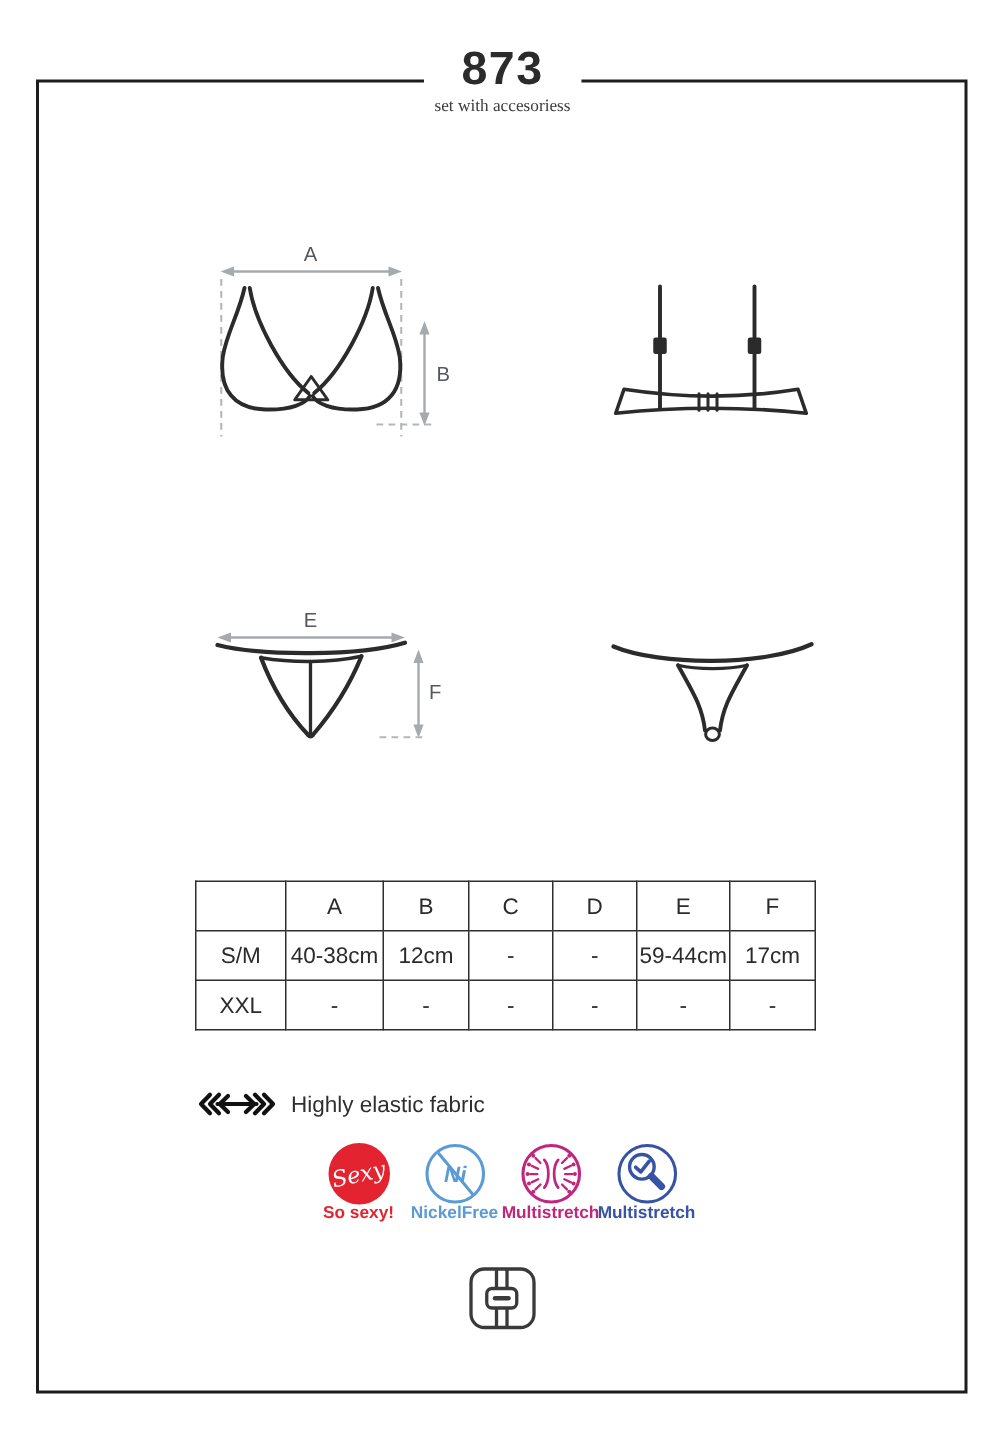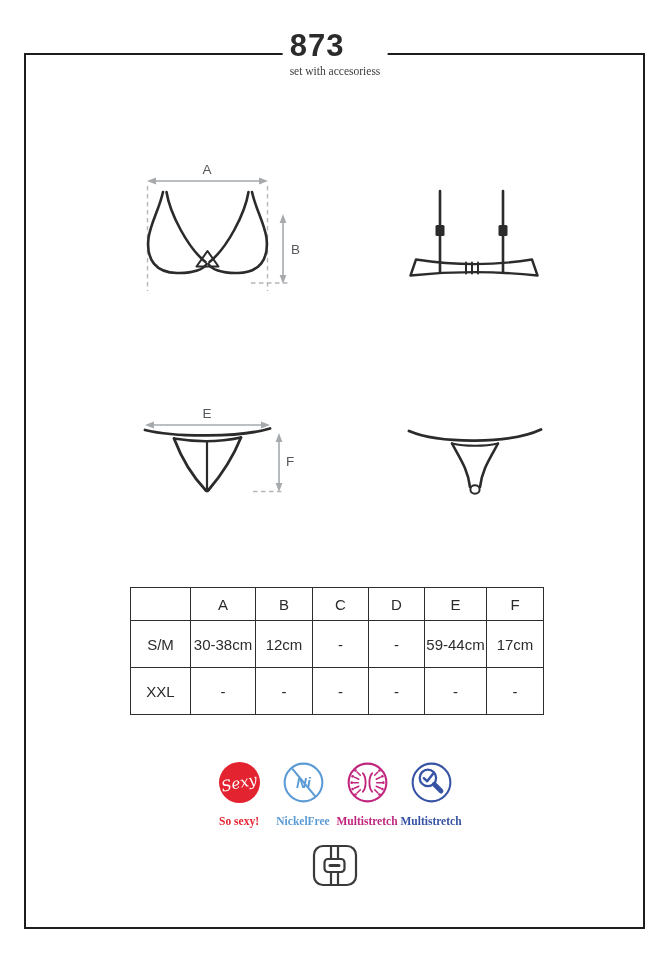--- a/index.html
+++ b/index.html
@@ -4,44 +4,44 @@
 <style>
   * { margin:0; padding:0; box-sizing:border-box; }
   html,body { background:#fff; }
   body { font-family:"Liberation Sans", sans-serif; color:#2b2b2b; }
   .page { position:relative; width:670px; height:960px; background:#fff; overflow:hidden; }
 
   .frame { position:absolute; left:24px; top:53px; width:621px; height:876px;
            border:2px solid #1d1d1d; }
 
   .title-block { position:absolute; top:30px; left:50%; transform:translateX(-50%);
-                 background:#fff; padding:0 7px; z-index:3; }
+                 background:#fff; padding:0 7px; text-align:center; z-index:3; }
   .title-block .title { font-size:31px; font-weight:600; letter-spacing:1px; color:#2b2b2b; line-height:1.05; }
   .title-block .subtitle { font-size:11.5px; color:#3c3c3c; margin-top:2px; white-space:nowrap;font-family:Liberation Serif, serif; }
 
   svg { position:absolute; overflow:visible; }
   .sketch { stroke:#2b2b2b; fill:none; stroke-linecap:round; stroke-linejoin:round; }
   .dim    { stroke:#a6aaad; fill:none; stroke-width:1.6; }
   .dimdash{ stroke:#b3b7ba; fill:none; stroke-width:1.4; stroke-dasharray:4.5 3.5; }
   .dimhead{ fill:#a6aaad; stroke:none; }
   .dimlabel{ fill:#54585c; font-size:13.5px; font-weight:500; font-family:"Liberation Sans",sans-serif; }
 
   table.sizes { position:absolute; left:130px; top:587px; border-collapse:collapse; table-layout:fixed; }
   table.sizes th, table.sizes td { border:1.5px solid #2e2e2e; text-align:center;
      vertical-align:middle; font-weight:400; font-size:15px; color:#2b2b2b; overflow:hidden; }
   table.sizes tr.head { height:33px; }
-  table.sizes tr.data { height:47px; }
+  table.sizes tr.data { height:33px; }
 
   .fabric-note { position:absolute; left:131px; top:727px; display:flex; align-items:center; gap:9px; }
   .fabric-note .txt { font-size:15px; color:#2f2f2f; }
   .elastic-svg { position:static; }
 
   .badges { position:absolute; top:762px; left:0; right:0; display:flex; justify-content:center; gap:1px; }
   .badge { width:63px; display:flex; flex-direction:column; align-items:center; }
-  .badge .label { margin-top:12px; font-size:11.5px; font-weight:700; white-space:nowrap;font-family:Liberation Serif, serif; }
+  .badge .label { margin-top:0; font-size:11.5px; font-weight:700; white-space:nowrap; }
   .badge-sexy .label { color:#e42330; }
   .badge-multistretch .label { color:#c1267e; }
   .badge-nickelfree .label { color:#5b9bd5; }
   .badge-qualitycheck .label { color:#3653a4; }
   .sexy-circle { width:41px; height:41px; border-radius:50%; background:#e42330;
      display:flex; align-items:center; justify-content:center; }
   .sexy-circle span { color:#fff; font-family:"DejaVu Serif", serif; font-style:italic;
      font-size:15px; transform:rotate(-12deg); }
   .badge-icon-svg { position:static; display:block; }
 
@@ -141,39 +141,53 @@
       <th></th>
       <th>A</th>
       <th>B</th>
       <th>C</th>
       <th>D</th>
       <th>E</th>
       <th>F</th>
     </tr>
     <tr class="data">
       <td>S/M</td>
-      <td>30-38cm</td>
+      <td>40-38cm</td>
       <td>12cm</td>
       <td>-</td>
       <td>-</td>
       <td>59-44cm</td>
       <td>17cm</td>
     </tr>
     <tr class="data">
       <td>XXL</td>
       <td>-</td>
       <td>-</td>
       <td>-</td>
       <td>-</td>
       <td>-</td>
       <td>-</td>
     </tr>
   </tbody>
     </table>
 
+  <div class="fabric-note">
+    <svg class="elastic-svg" width="54" height="18" viewBox="0 0 54 18">
+      <g stroke="#111" stroke-width="2.8" fill="none" stroke-linecap="round" stroke-linejoin="round">
+        <line x1="14" y1="9" x2="40" y2="9"></line>
+        <path d="M9 2.8 L3 9 L9 15.2"></path>
+        <path d="M15 2.8 L9 9 L15 15.2"></path>
+        <path d="M21 3.6 L15.5 9 L21 14.4"></path>
+        <path d="M45 2.8 L51 9 L45 15.2"></path>
+        <path d="M39 2.8 L45 9 L39 15.2"></path>
+        <path d="M33 3.6 L38.5 9 L33 14.4"></path>
+      </g>
+    </svg>
+    <span class="txt">Highly elastic fabric</span>
+  </div>
 
   <div class="badges">
 
     <div class="badge badge-sexy">
       <div class="sexy-circle">
         <span>Sexy</span>
       </div>
       <div class="label">So sexy!</div>
     </div>
 

